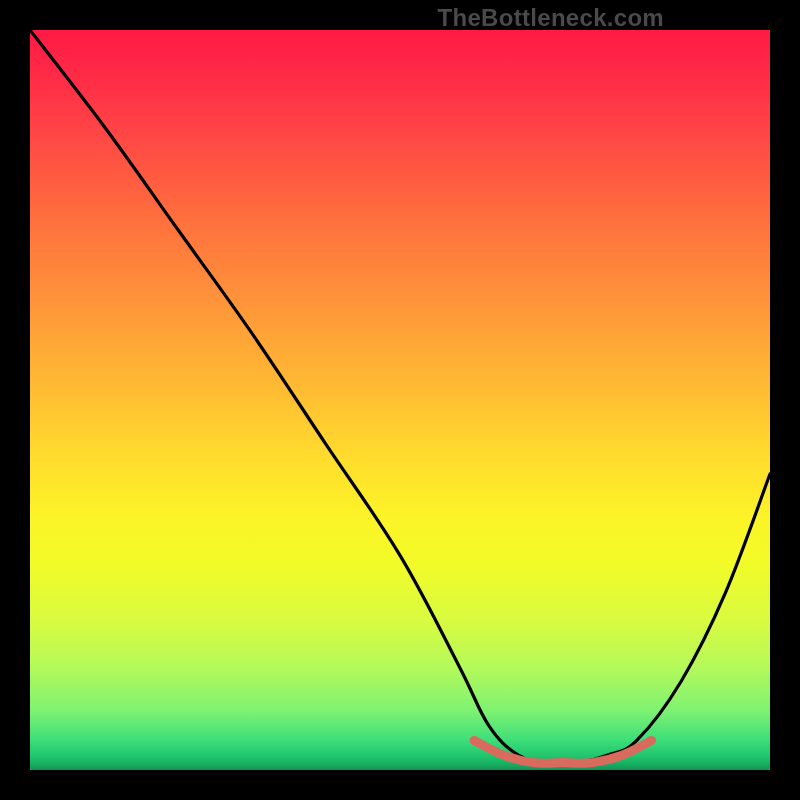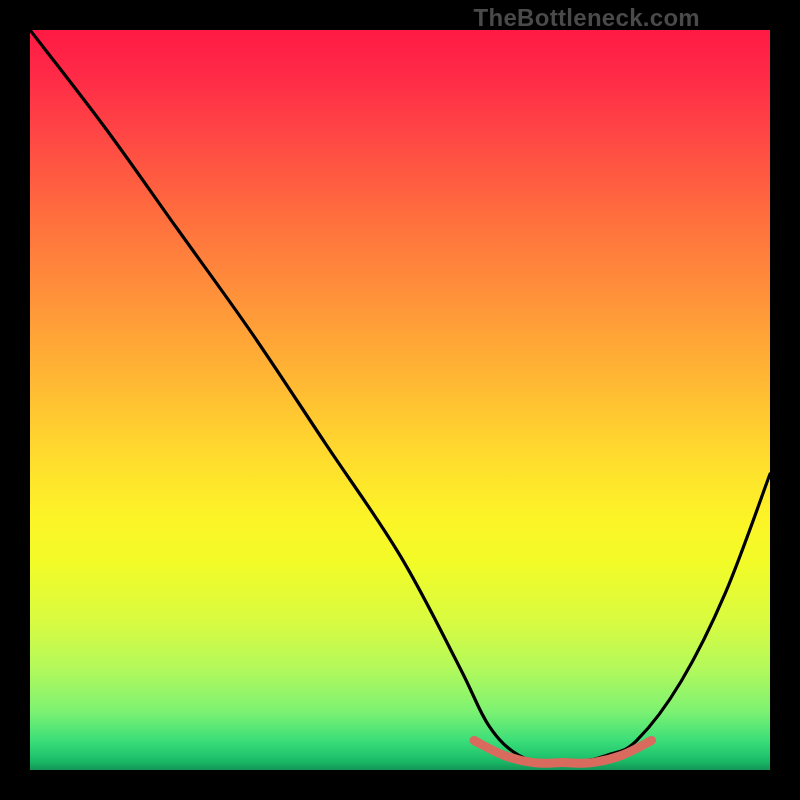--- a/index.html
+++ b/index.html
@@ -9,21 +9,20 @@
     height: 800px;
     background: #000;
     overflow: hidden;
     font-family: Arial, Helvetica, sans-serif;
   }
   .frame {
     position: relative;
     width: 676px;
     height: 800px;
     background: #000;
-    padding-left: 36px;
   }
   .watermark {
     position: absolute;
     top: 4px;
     right: 12px;
     font-size: 24px;
     font-weight: 600;
     color: #4a4a4a;
     letter-spacing: 0.3px;
     z-index: 50;

